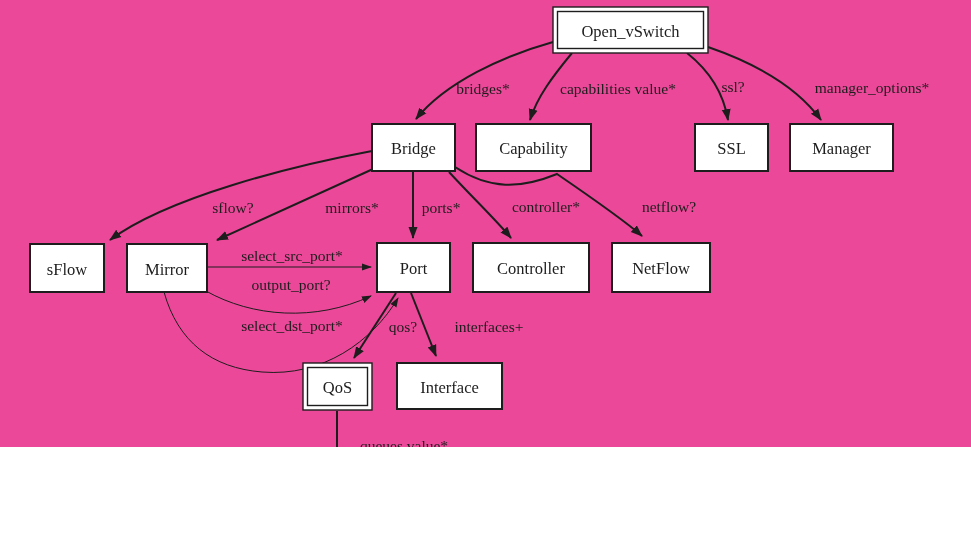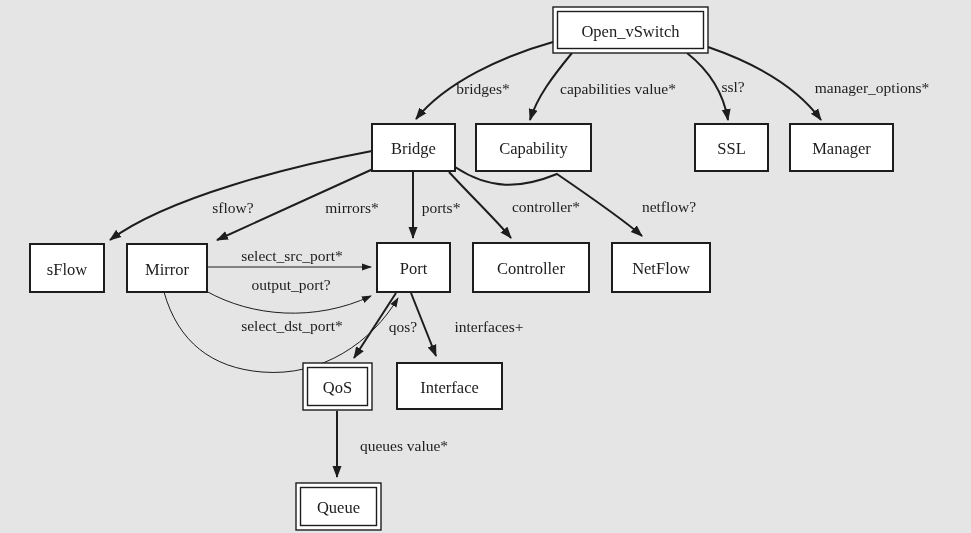--- a/index.html
+++ b/index.html
@@ -1,20 +1,20 @@
 <!DOCTYPE html>
 <html><head>
 <meta charset="utf-8">
 <style>
   html, body { margin: 0; padding: 0; background: #ffffff; }
   .canvas {
     position: relative;
     width: 971px;
-    height: 533px;
-    background: #e5e5e5;
+    height: 447px;
+    background: #ec4899;
     overflow: hidden;
   }
   svg { display: block; }
   .edge { fill: none; stroke: #1d1d1d; }
   .edge.bold { stroke-width: 2; }
   .edge.thin { stroke-width: 1; }
   .node-rect { fill: #ffffff; stroke: #1d1d1d; stroke-width: 2; }
   .node-rect.double { stroke-width: 1.4; }
   text {
     font-family: "Liberation Serif", "DejaVu Serif", serif;

